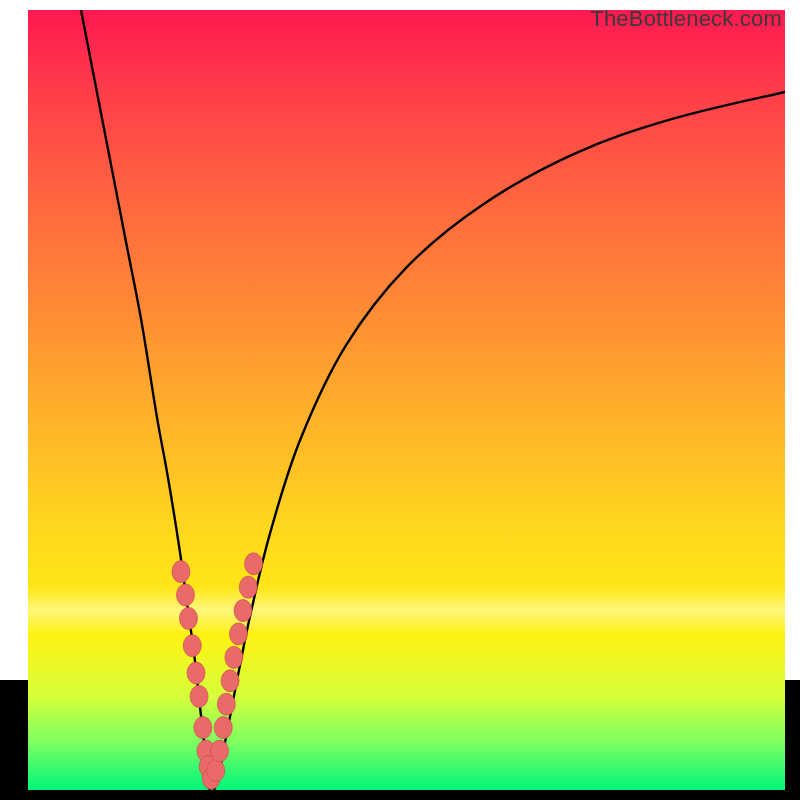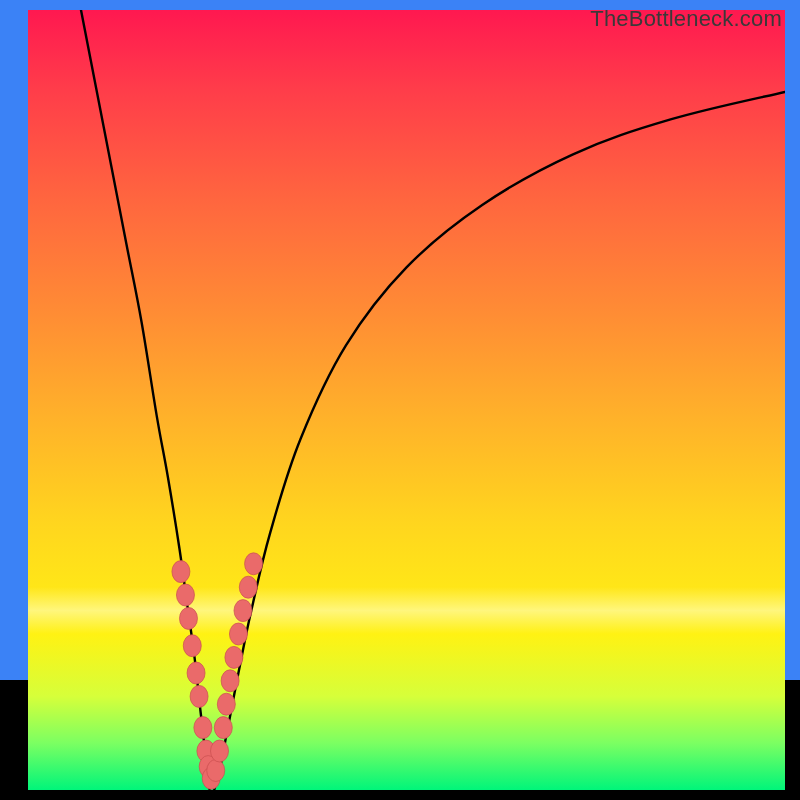--- a/index.html
+++ b/index.html
@@ -8,21 +8,21 @@
     width: 800px;
     height: 800px;
     overflow: hidden;
     background: #000;
     font-family: Arial, Helvetica, sans-serif;
   }
   .frame {
     position: relative;
     width: 800px;
     height: 680px;
-    background: #3b82f6;
+    background: #ffffff;
   }
   .plot-area {
     position: absolute;
     left: 28px;
     top: 10px;
     width: 757px;
     height: 780px;
     background: linear-gradient(
       to bottom,
       #ff1850 0%,

